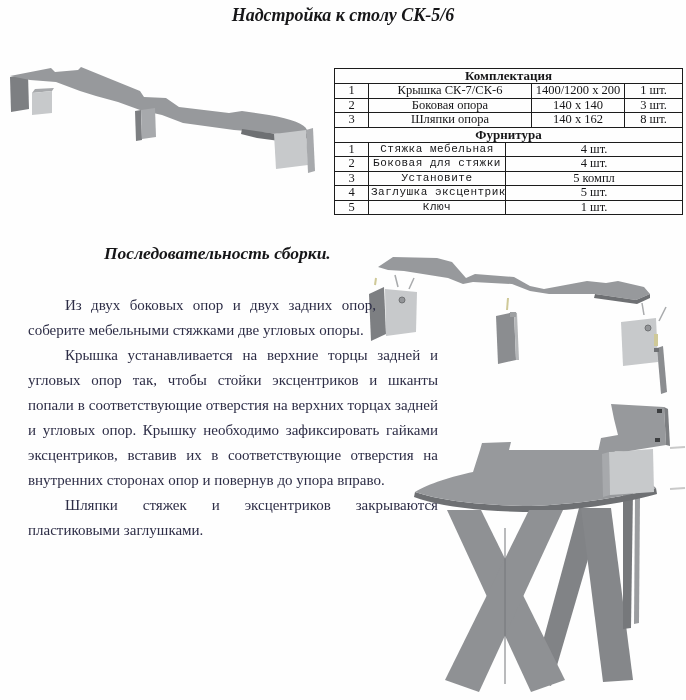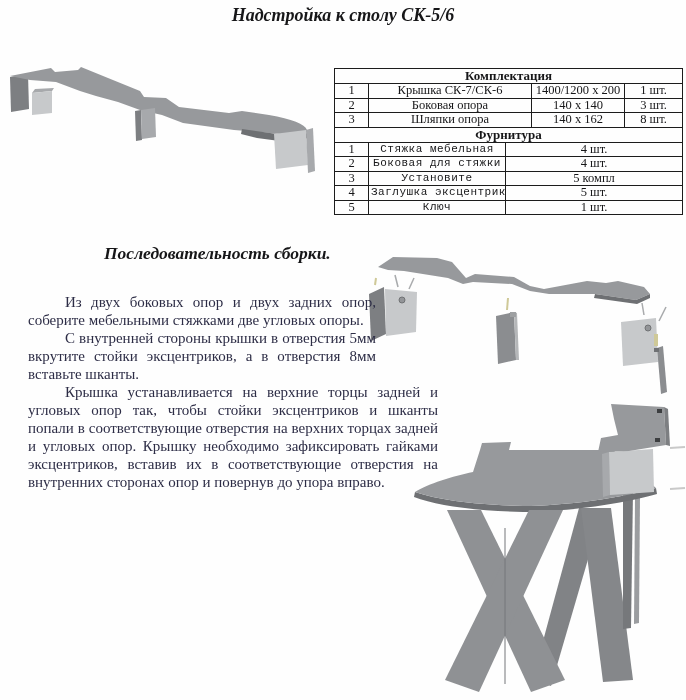--- a/index.html
+++ b/index.html
@@ -12,21 +12,21 @@
   .tables-wrap{position:absolute;left:334px;top:68px;width:348px;}
   table.tbl{border-collapse:collapse;width:348px;table-layout:fixed;
             font-family:"Liberation Serif",serif;font-size:12.5px;color:var(--text_black);}
   table.tbl.second{margin-top:-1px;}
   .tbl td{border:1px solid var(--border);text-align:center;padding:0 2px;
           height:13px;line-height:13.5px;overflow:hidden;white-space:nowrap;}
   .tbl td.th{font-weight:bold;font-size:13px;height:14px;}
   .tbl td.mono{font-family:"Liberation Mono","DejaVu Sans Mono",monospace;
                font-size:11px;letter-spacing:0.5px;}
   .body-text{position:absolute;left:28px;top:293px;width:410px;
-             font-size:15px;line-height:18px;color:var(--text_body);text-align:justify;}
+             font-size:15px;line-height:25px;color:var(--text_body);text-align:justify;}
   .body-text p{margin:0;text-indent:37px;}
   .body-text p.narrow{width:348px;}
   svg{position:absolute;}
   .f-top{fill:var(--panel_top);}  .f-mid{fill:var(--panel_mid);}
   .f-dark{fill:var(--panel_dark);} .f-light{fill:var(--panel_light);}
   .f-edge{fill:var(--panel_edge);}
   .pin{stroke:#a9abad;stroke-width:1.5;fill:none;}
   .pin-y{stroke:var(--pin_yellow);stroke-width:2;fill:none;}
   .seam{stroke:#75777a;stroke-width:1;fill:none;}
 </style>
@@ -150,22 +150,22 @@
       <polygon class="f-light" points="276,70 311,66 313,110 278,114"></polygon>
       <circle cx="303" cy="76" r="3" fill="#939598" stroke="#707274"></circle>
       <rect x="309" y="82" width="4" height="12" fill="#cfc998"></rect>
       <polygon points="312,96 318,94 322,140 316,142" fill="#8b8d90"></polygon>
       <rect x="309" y="96" width="5" height="4" fill="#6f7174"></rect>
     </g>
   </svg>
 
   <div class="body-text">
     <p class="narrow">Из двух боковых опор и двух задних опор, соберите мебельными стяжками две угловых опоры.</p>
-    <p class="narrow">С внутренней стороны крышки в отверстия 5мм вкрутите стойки эксцентриков, а в отверстия 8мм вставьте шканты.</p>
     <p>Крышка устанавливается на верхние торцы задней и угловых опор так, чтобы стойки эксцентриков и шканты попали в соответствующие отверстия на верхних торцах задней и угловых опор. Крышку необходимо зафиксировать гайками эксцентриков, вставив их в соответствующие отверстия на внутренних сторонах опор и повернув до упора вправо.</p>
+    <p>Шляпки стяжек и эксцентриков закрываются пластиковыми заглушками.</p>
   </div>
 
   <svg style="left:383px;top:388px;" width="303" height="312" viewBox="0 0 303 312">
     <polygon points="196,120 220,120 168,298 150,290" fill="#818386"></polygon>
     <polygon points="198,120 228,120 250,292 220,294" fill="#85878a"></polygon>
     <polygon points="240,104 250,103 248,240 240,241" fill="#76787b"></polygon>
     <polygon points="252,110 257,109 256,235 251,236" fill="#9b9da0"></polygon>
     <path class="f-edge" d="M 32,104 C 55,112 95,117 140,118 C 180,118 240,110 273,100 L 274,106
          C 240,116 180,124 140,124 C 95,123 54,118 31,109 Z"></path>
     <path class="f-top" d="M 32,104 C 45,96 70,88 90,84 L 97,62 L 99,55 L 128,54 L 126,62 L 217,62 L 230,62

